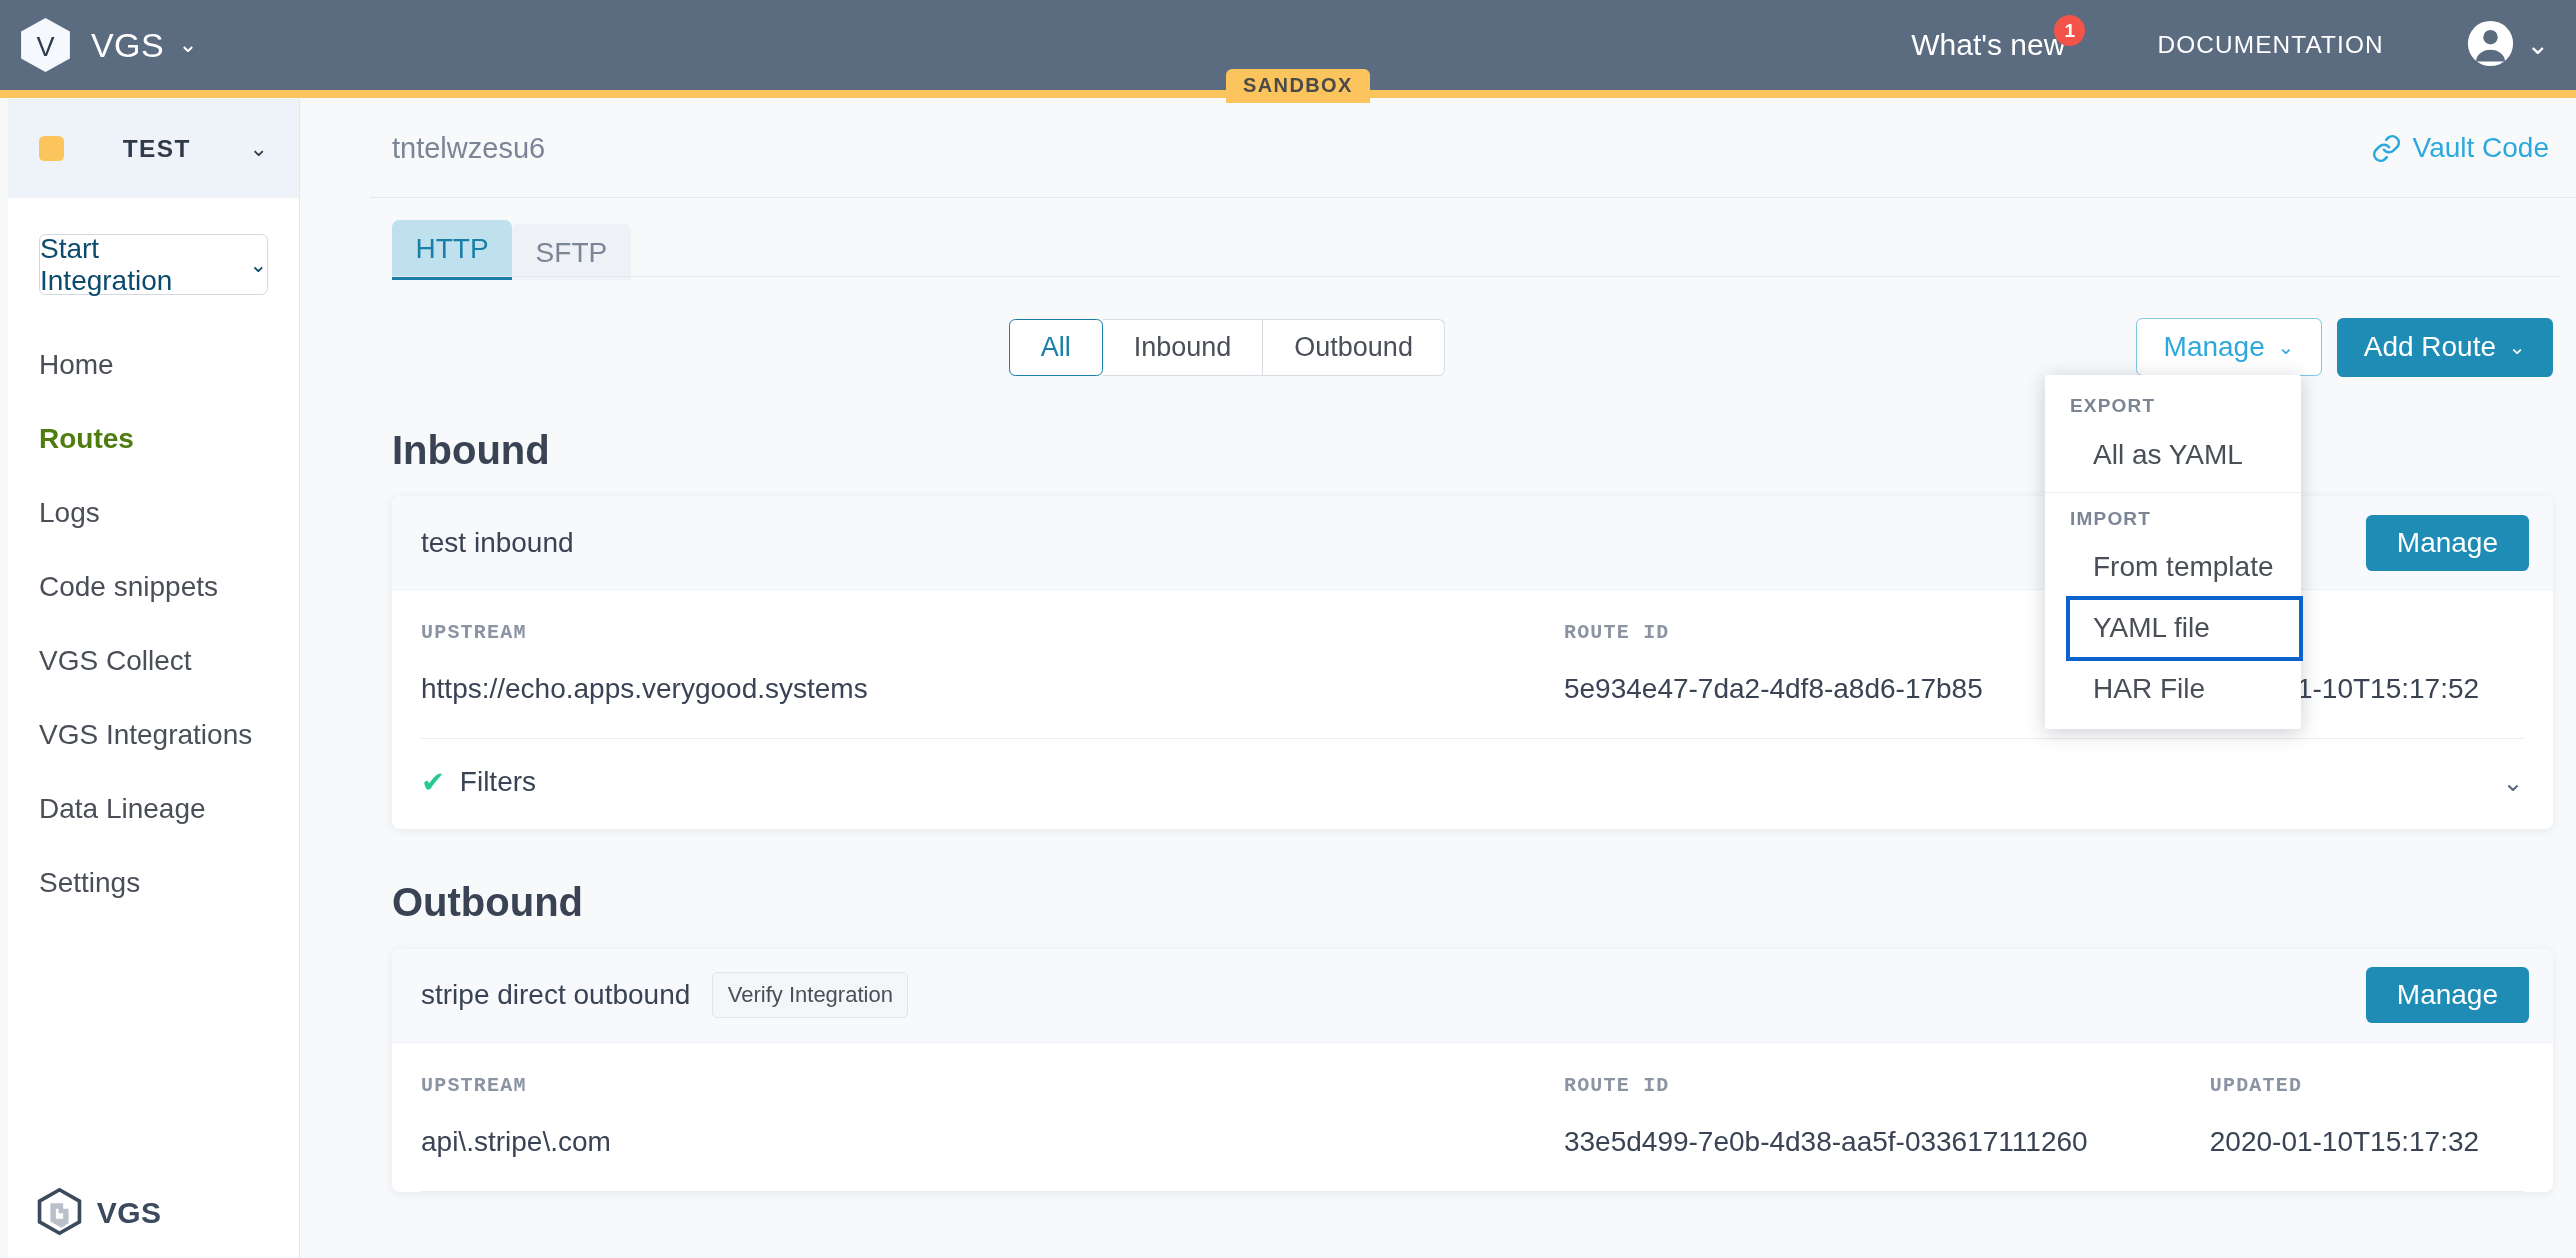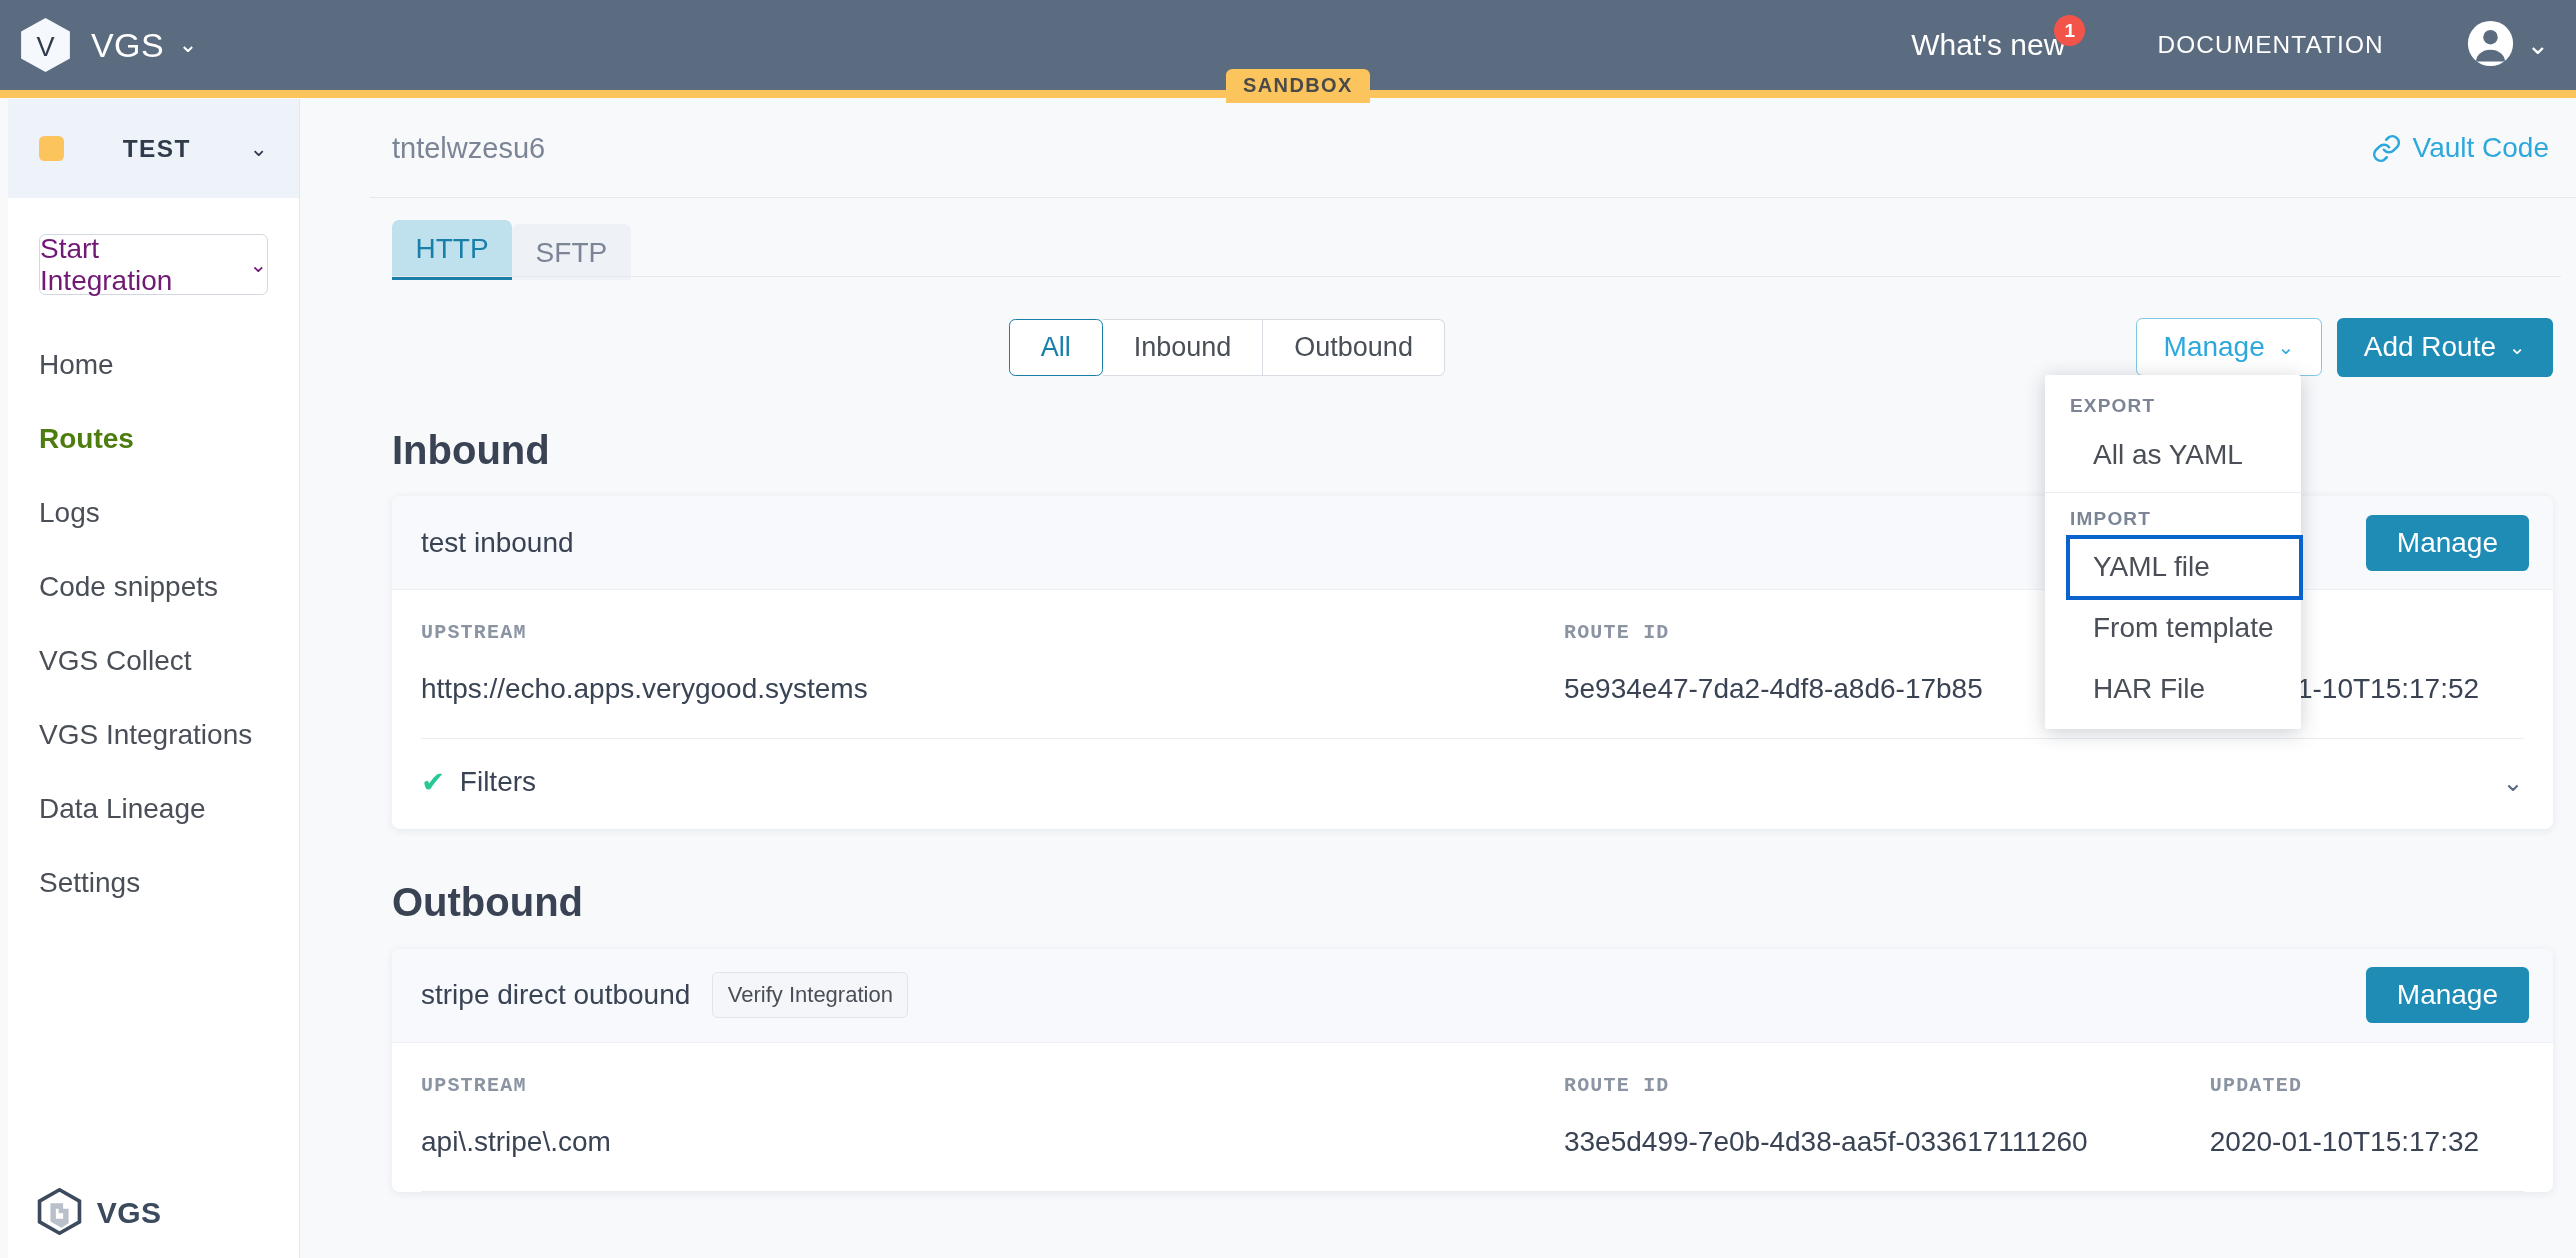--- a/index.html
+++ b/index.html
@@ -77,21 +77,21 @@
     flex: 1; text-align: center; font-size: 24.4px;
     font-weight: 700; color: #2f3a4b; letter-spacing: 1.4px;
   }
   .env-caret { font-size: 22px; color: #2f3a4b; line-height: 1; }
 
   .start-integration {
     margin: 36px 31px 0 31px;
     height: 61px; border: 0.9px solid #d3d8e0;
     border-radius: 6.3px; background: #fff;
     display: flex; align-items: center; 
-    font-size: 28px; color: #701a75; cursor: pointer;
+    font-size: 28px; color: #0c4a6e; cursor: pointer;
   }
   .start-integration .sc { margin-left: 14.5px; font-size: 21px; }
 
   .nav { margin-top: 33px; }
   .nav-item {
     padding: 0 31px; height: 74px;
     display: flex; align-items: center;
     font-size: 28px; color: #4a4f57; cursor: pointer;
   }
   .nav-item.active { color: #4d7c0f; font-weight: bold; }
@@ -413,17 +413,17 @@
       <div class="card-divider"></div>
     </div>
   </div>
 </div>
 
 <div class="dropdown">
   <div class="dd-section">EXPORT</div>
   <div class="dd-item">All as YAML</div>
   <div class="dd-sep"></div>
   <div class="dd-section">IMPORT</div>
+  <div class="dd-item">From template</div>
   <div class="dd-item focused">YAML file</div>
-  <div class="dd-item">From template</div>
   <div class="dd-item">HAR File</div>
 </div>
 
 
 </body></html>

